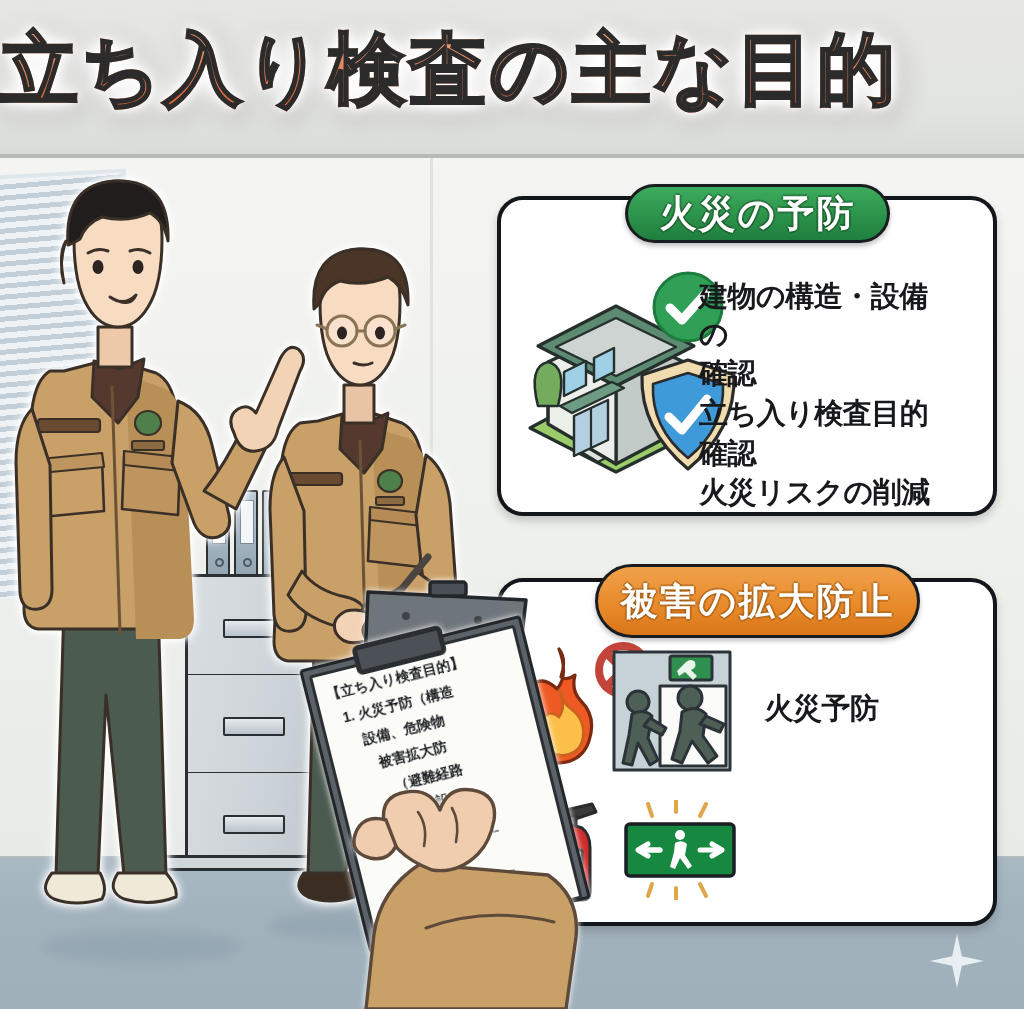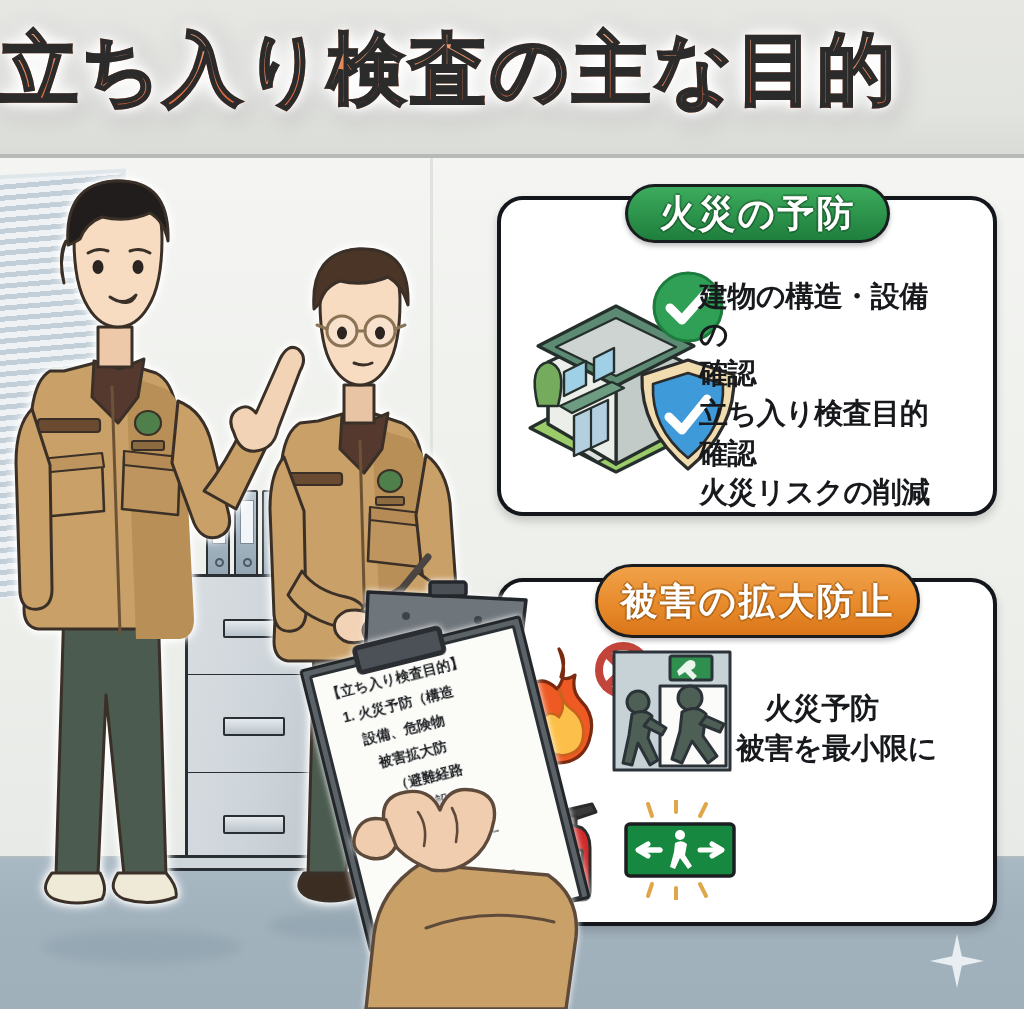--- a/index.html
+++ b/index.html
@@ -379,21 +379,20 @@
           <path d="M82 16 L88 4"></path>
         <path d="M34 84 L30 96"></path>
           <path d="M58 88 L58 100"></path>
           <path d="M82 84 L88 96"></path>
       </g>
     </g>
   </svg>
 
   <ul class="bullets" style="left:736px;top:690px;width:252px;">
     <li>　火災予防</li>
-    <li>被害を最小限に</li>
   </ul>
 
   <div class="clipboard">
     <div class="cb-board"></div>
     <div class="cb-paper">
       <div class="cb-line" style="left:10px;top:12px;">【立ち入り検査目的】</div>
       <div class="cb-line" style="left:20px;top:38px;">1. 火災予防（構造</div>
       <div class="cb-line" style="left:34px;top:64px;">設備、危険物</div>
       <div class="cb-line" style="left:44px;top:90px;">被害拡大防</div>
       <div class="cb-line" style="left:54px;top:116px;">（避難経路</div>

